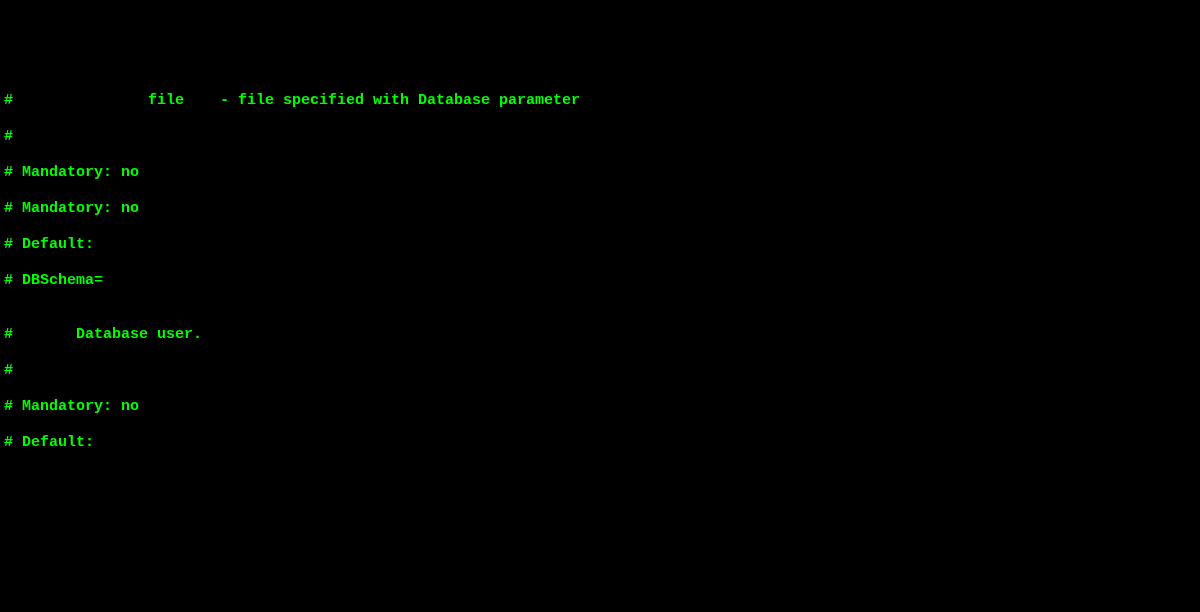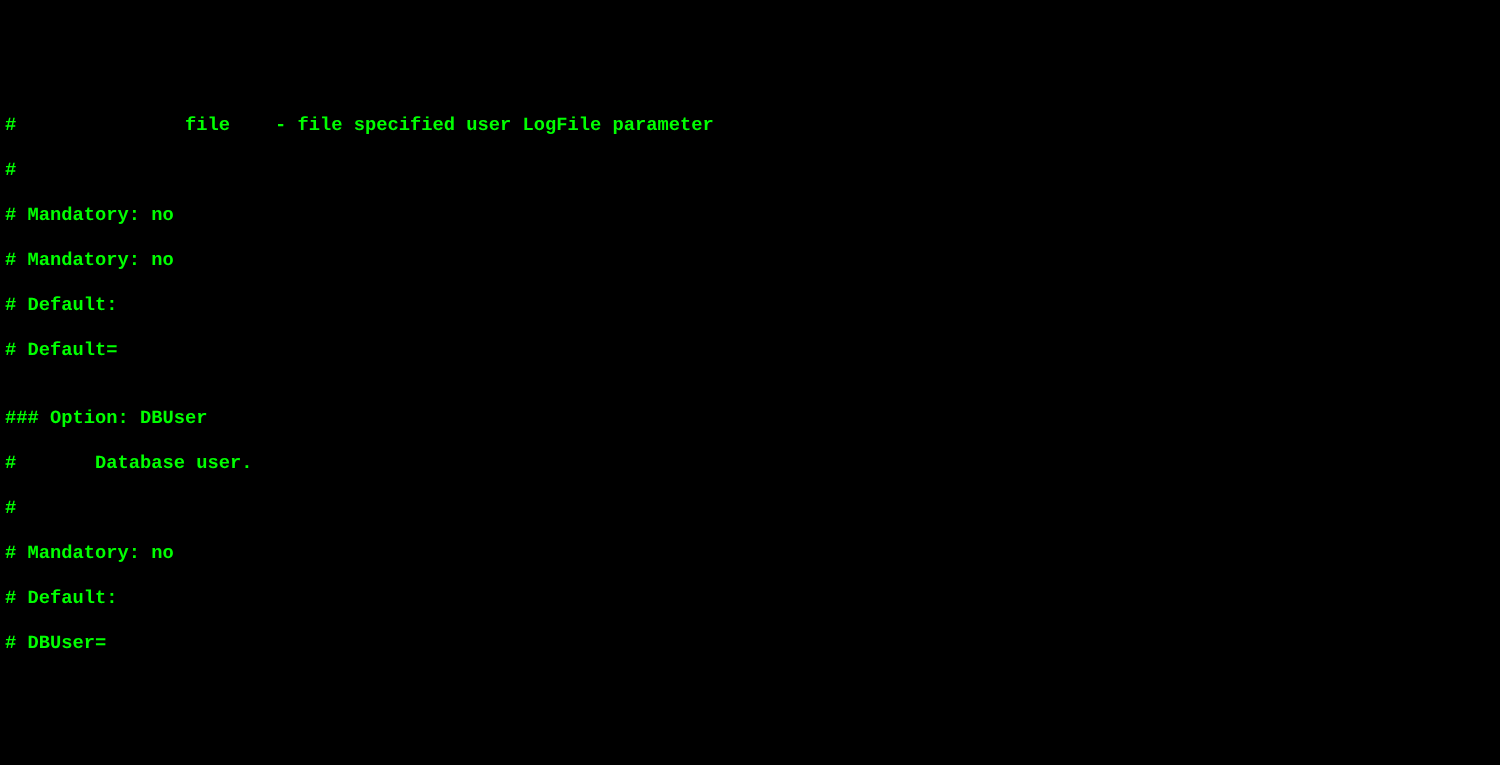--- a/index.html
+++ b/index.html
@@ -21,33 +21,31 @@
     .terminal-line {
       display: block;
     }
   </style>
 </head>
 <body>
 
 
 
 <div>
-<span class="terminal-line">#               file    - file specified user LogFile parameter</span>
+<span class="terminal-line">#               file    - file specified with Database parameter</span>
 <span class="terminal-line">#</span>
 <span class="terminal-line"># Mandatory: no</span>
 <span class="terminal-line"># Mandatory: no</span>
 <span class="terminal-line"># Default:</span>
-<span class="terminal-line"># Default=</span>
+<span class="terminal-line"># DBSchema=</span>
 <span class="terminal-line"></span>
-<span class="terminal-line">### Option: DBUser</span>
 <span class="terminal-line">#       Database user.</span>
 <span class="terminal-line">#</span>
 <span class="terminal-line"># Mandatory: no</span>
 <span class="terminal-line"># Default:</span>
-<span class="terminal-line"># DBUser=</span>
 <span class="terminal-line"></span>
 
 <span class="terminal-line"></span>
 
 
 
 
 
 
 

